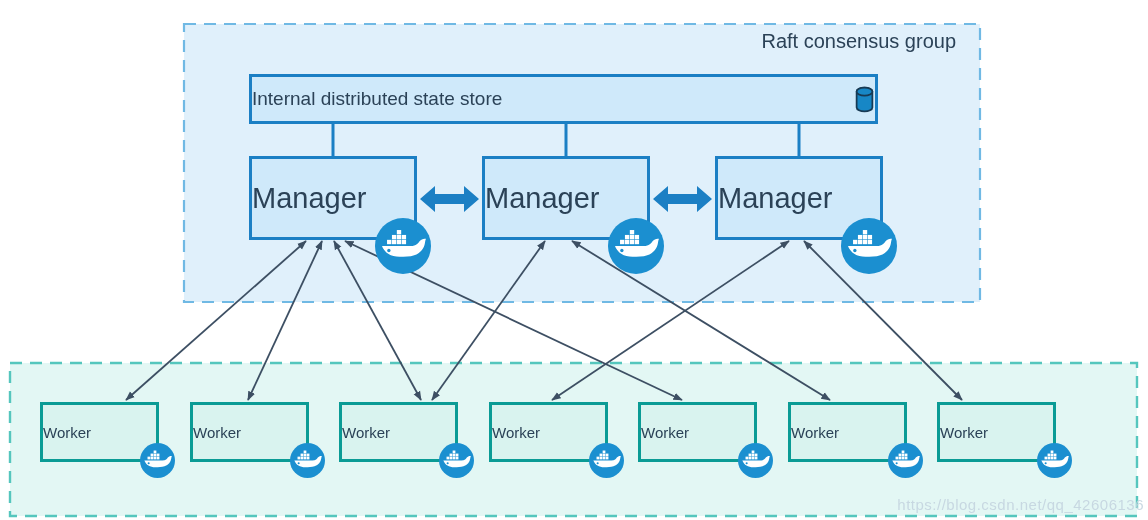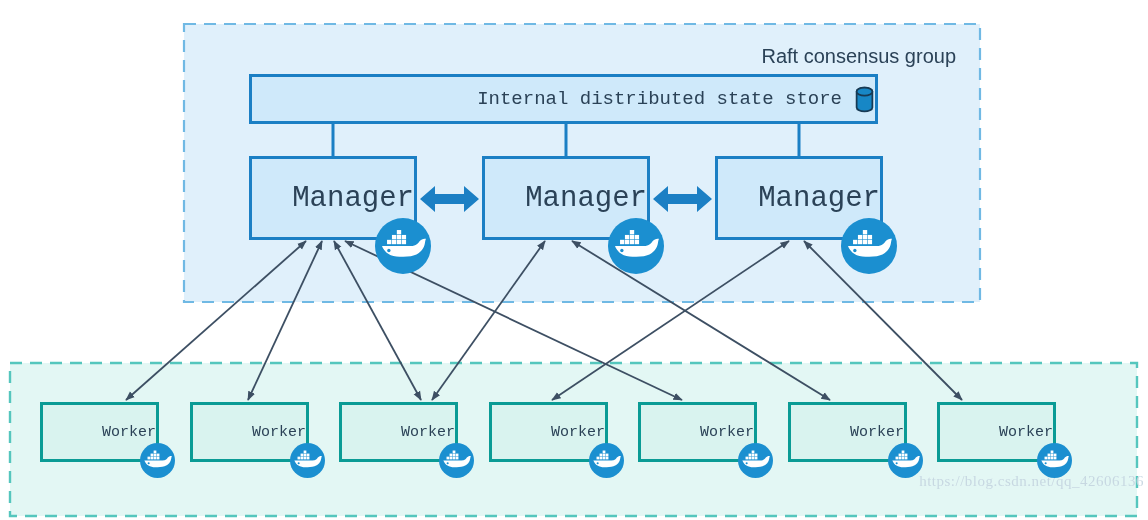--- a/index.html
+++ b/index.html
@@ -1,21 +1,21 @@
 <!DOCTYPE html>
 <html><head>
 <meta charset="utf-8">
 <style>
   html,body{margin:0;padding:0;background:#ffffff;}
   .stage{
     position:relative;width:1148px;height:520px;background:#ffffff;
     font-family:"Liberation Sans", sans-serif;overflow:hidden;
   }
   .stage svg.layer{position:absolute;left:0;top:0;z-index:1;}
-  .box{position:absolute;z-index:2;display:flex;align-items:center;justify-content:flex-end;box-sizing:border-box;font-family:Liberation Mono, monospace;}
+  .box{position:absolute;z-index:2;display:flex;align-items:center;justify-content:space-between;box-sizing:border-box;}
   .store-box{
     background:var(--box-fill);border:3px solid var(--accent);
     color:var(--text-dark);font-size:19px;gap:12px;
   }
   .manager-box{
     background:var(--box-fill);border:3px solid var(--accent);
     color:var(--text-dark);font-size:29px;
   }
   .worker-box{
     background:var(--worker-fill);border:3px solid var(--worker-border);
@@ -61,22 +61,22 @@
   </svg>
 
   <div class="box store-box" style="left:249px;top:74px;width:629px;height:50px;">
     <span>Internal distributed state store</span>
     <svg width="21" height="27" viewBox="0 0 24 30">
       <path d="M3,6 a9,4.6 0 0 1 18,0 v18 a9,4.6 0 0 1 -18,0 z" style="fill:var(--db-fill);stroke:#173a54;stroke-width:2;"></path>
       <ellipse cx="12" cy="6" rx="9" ry="4.6" style="fill:var(--db-fill);stroke:#173a54;stroke-width:2;"></ellipse>
     </svg>
   </div>
 
-  <div class="group-label" style="right:192px;top:45px;">Raft consensus group</div>
-  <div class="watermark" style="right:4px;top:473px;font-family:Liberation Serif, serif;">https://blog.csdn.net/qq_42606136</div>
+  <div class="group-label" style="right:192px;top:30px;">Raft consensus group</div>
+  <div class="watermark" style="right:4px;top:496px;">https://blog.csdn.net/qq_42606136</div>
 
 <div class="box manager-box" style="left: 249px; top: 156px; width: 168px; height: 84px;">
       <span>Manager</span>
     </div>
     <svg width="56" height="56" viewBox="0 0 40 40" class="badge" style="left: 375px; top: 218px;">
       <circle cx="20" cy="20" r="20" fill="#1b8fd0"></circle>
       <g fill="#ffffff">
         <rect x="8.6" y="15.6" width="3.1" height="3.1"></rect>
         <rect x="12.1" y="15.6" width="3.1" height="3.1"></rect>
         <rect x="15.6" y="15.6" width="3.1" height="3.1"></rect>

